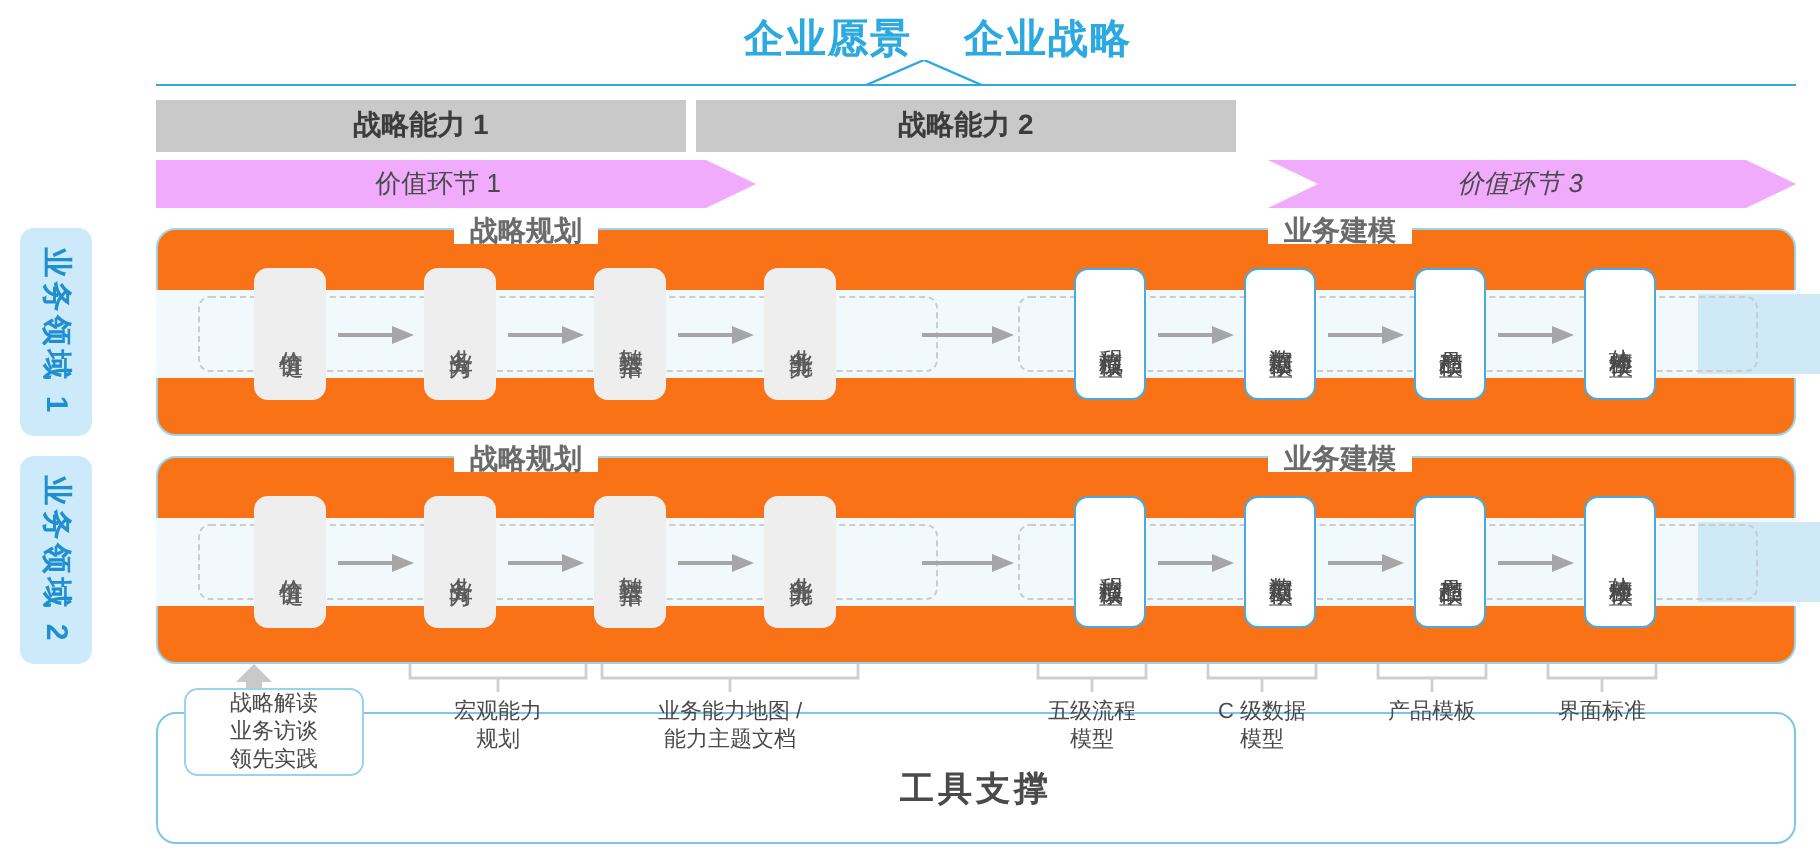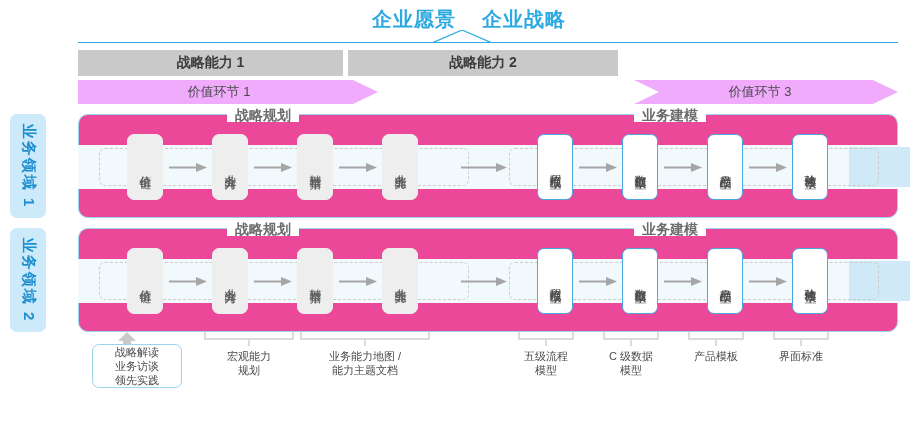--- a/index.html
+++ b/index.html
@@ -36,21 +36,21 @@
   .sidetab{position:absolute;left:10px;width:36px;background:#cdeafb;border-radius:7px;}
   .sidetab .vtxt{
      position:absolute;left:50%;top:50%;
      transform:translate(-50%,-50%) rotate(90deg);
      transform-origin:center center;
      white-space:nowrap;color:#1f8fd0;font-size:15px;font-weight:bold;letter-spacing:2px;
   }
 
   
   .lane{position:absolute;left:78px;width:820px;border:1px solid #9bd2ee;border-radius:10px;
-        box-sizing:border-box;background:#ec4899;}
+        box-sizing:border-box;background:#f97316;}
   .lane-title{position:absolute;background:#ffffff;padding:0 8px;font-size:14px;font-weight:bold;
               color:#6b6b6b;white-space:nowrap;line-height:14px;}
 
   
   .band{position:absolute;height:44px;background:#f2f9fd;}
   
   .bigarrow{position:absolute;}
   .bigarrow svg{display:block;}
 
   
@@ -111,21 +111,21 @@
     <div class="capbar" style="left:270px;width:270px;">
       <span>战略能力 2</span>
     </div>
   </div>
 
   <div class="valrow">
     <div class="valchev" style="left:0px;width:300px;clip-path:polygon(0 0,275px 0,300px 50%,275px 100%,0 100%);">
       <span style="margin-right:18px;">价值环节 1</span>
     </div>
     <div class="valchev" style="left:556px;width:264px;clip-path:polygon(0 0,239px 0,264px 50%,239px 100%,0 100%,25px 50%);">
-      <span style="margin-right:12px;">价值环节 3</span>
+      <span style="margin-right:12px;font-style:italic;">价值环节 3</span>
     </div>
   </div>
 
   <div class="sidetab" style="top:114px;height:104px;">
     <div class="vtxt">业务领域 1</div>
   </div>
   <div class="sidetab" style="top:228px;height:104px;">
     <div class="vtxt">业务领域 2</div>
   </div>
 
@@ -331,20 +331,23 @@
     <svg width="56" height="14" viewBox="0 0 56 14">
         <path d="M1,0 L1,7 L55,7 L55,0 M28,7 L28,14" fill="none" stroke="#cfcfcf" stroke-width="1.4"></path>
       </svg>
   </div>
   <div class="bracket" style="left:773px;top:332px;">
     <svg width="56" height="14" viewBox="0 0 56 14">
         <path d="M1,0 L1,7 L55,7 L55,0 M28,7 L28,14" fill="none" stroke="#cfcfcf" stroke-width="1.4"></path>
       </svg>
   </div>
 
+  <div class="toolwrap">
+    <div class="toolwrap-title">工具支撑</div>
+  </div>
 
   <div class="toolbox" style="left:92px;top:344px;width:90px;height:44px;">
     <div class="ttxt">战略解读
 业务访谈
 领先实践</div>
   </div>
 
   <div class="toollabel" style="left:204px;top:349px;width:90px;">宏观能力
 规划</div>
   <div class="toollabel" style="left:300px;top:349px;width:130px;">业务能力地图 /

